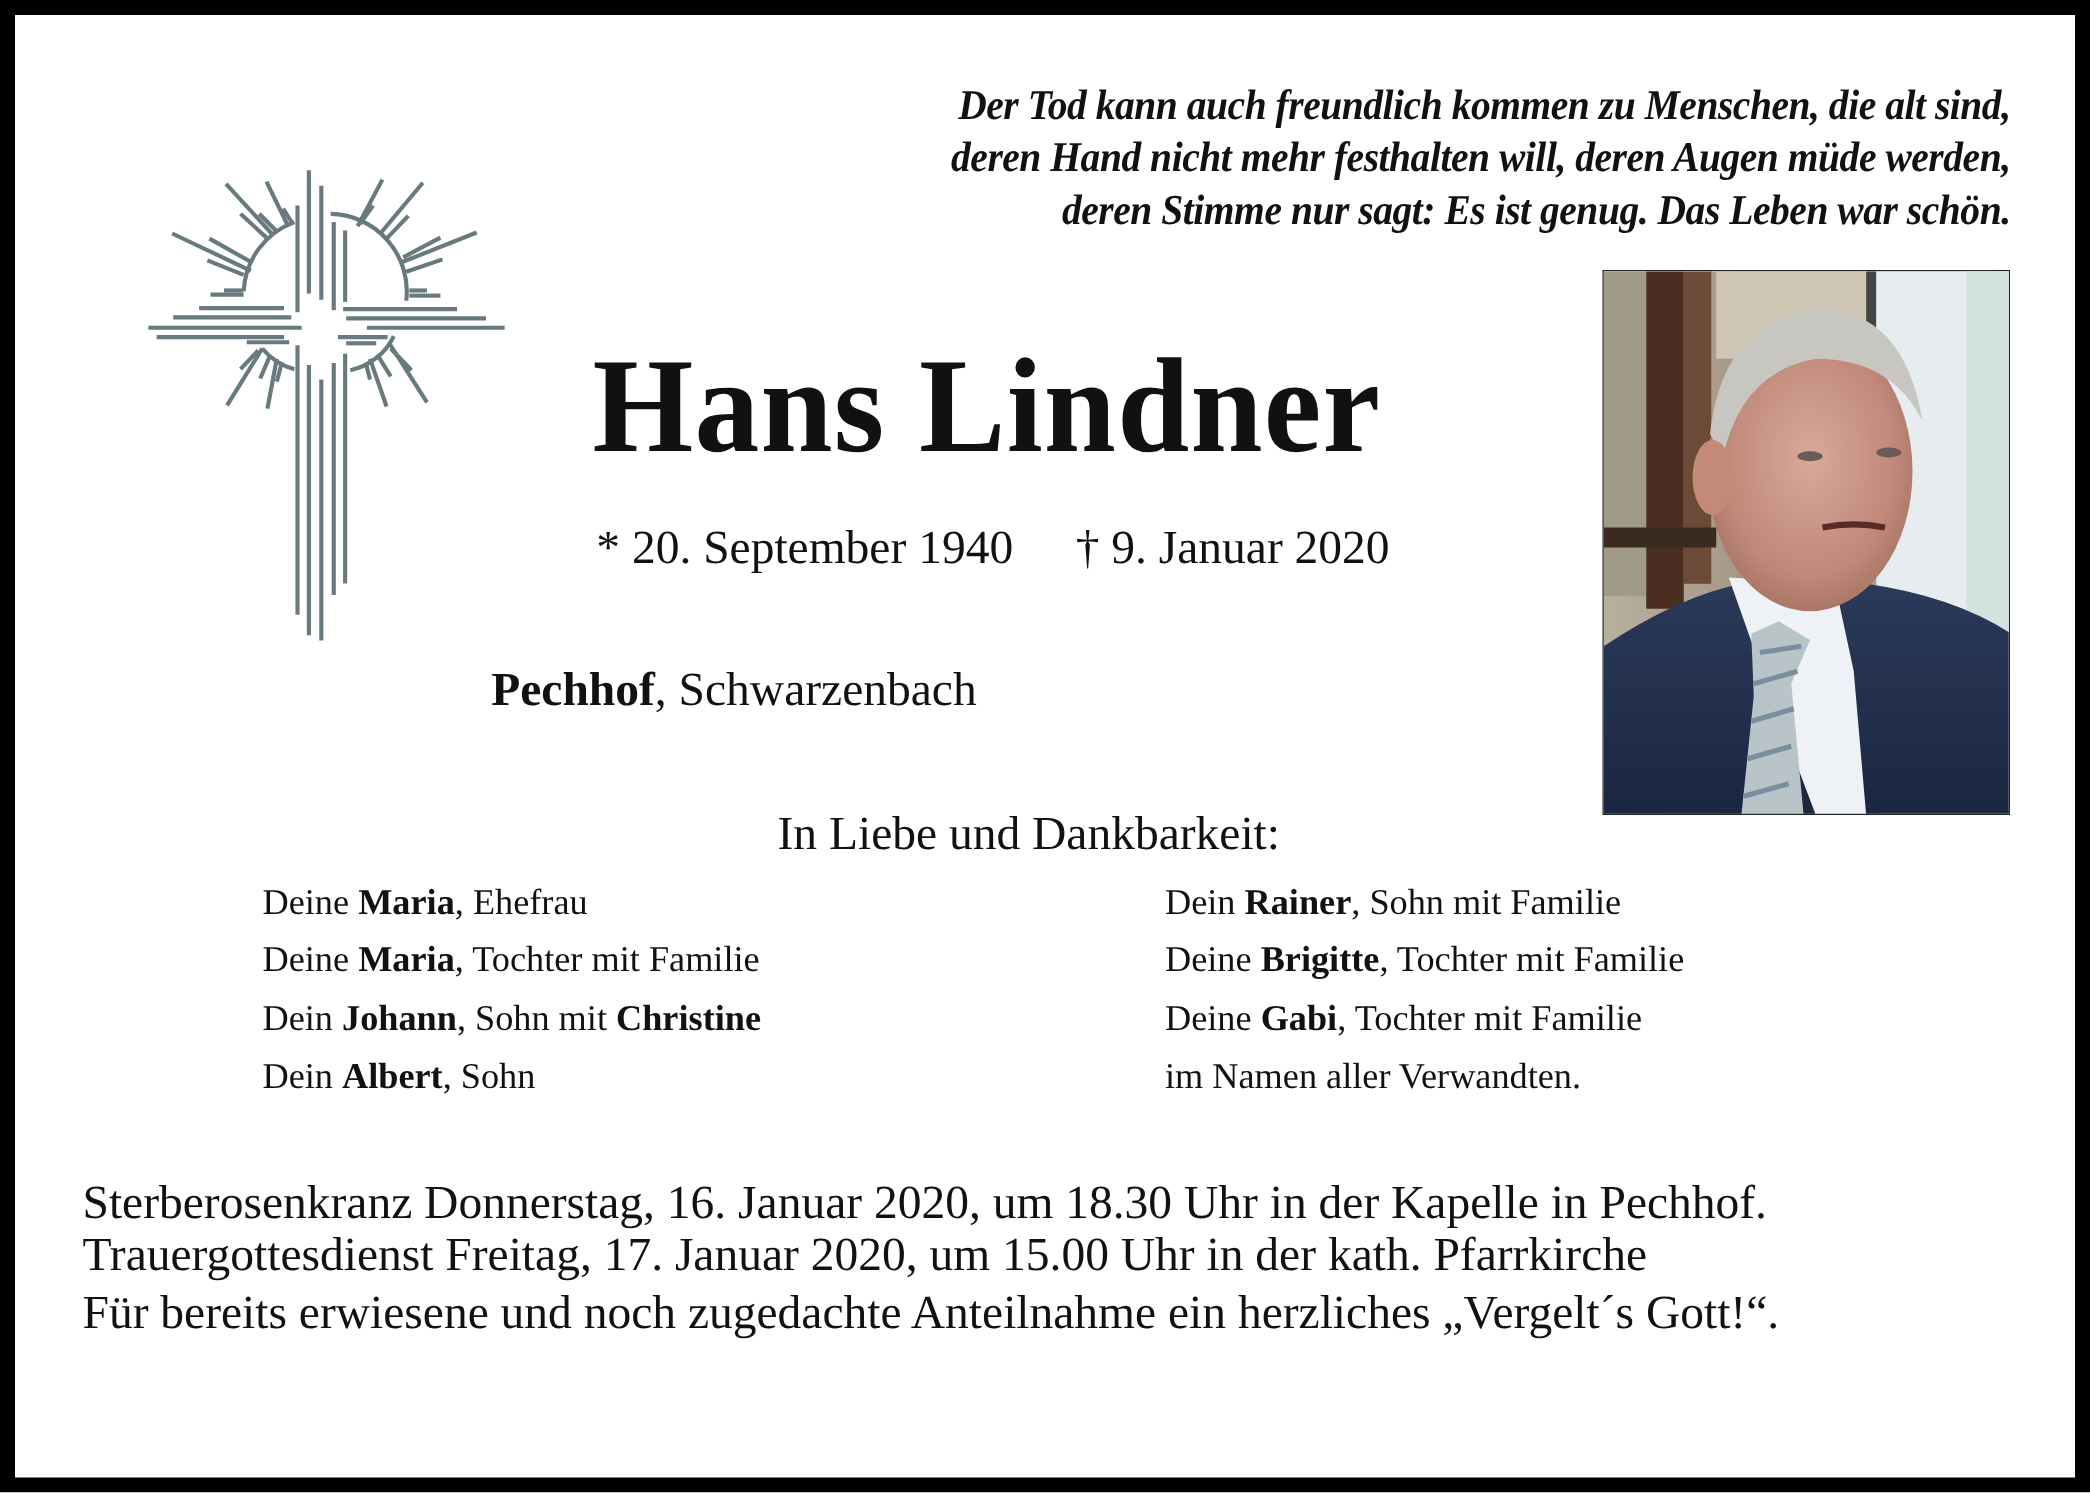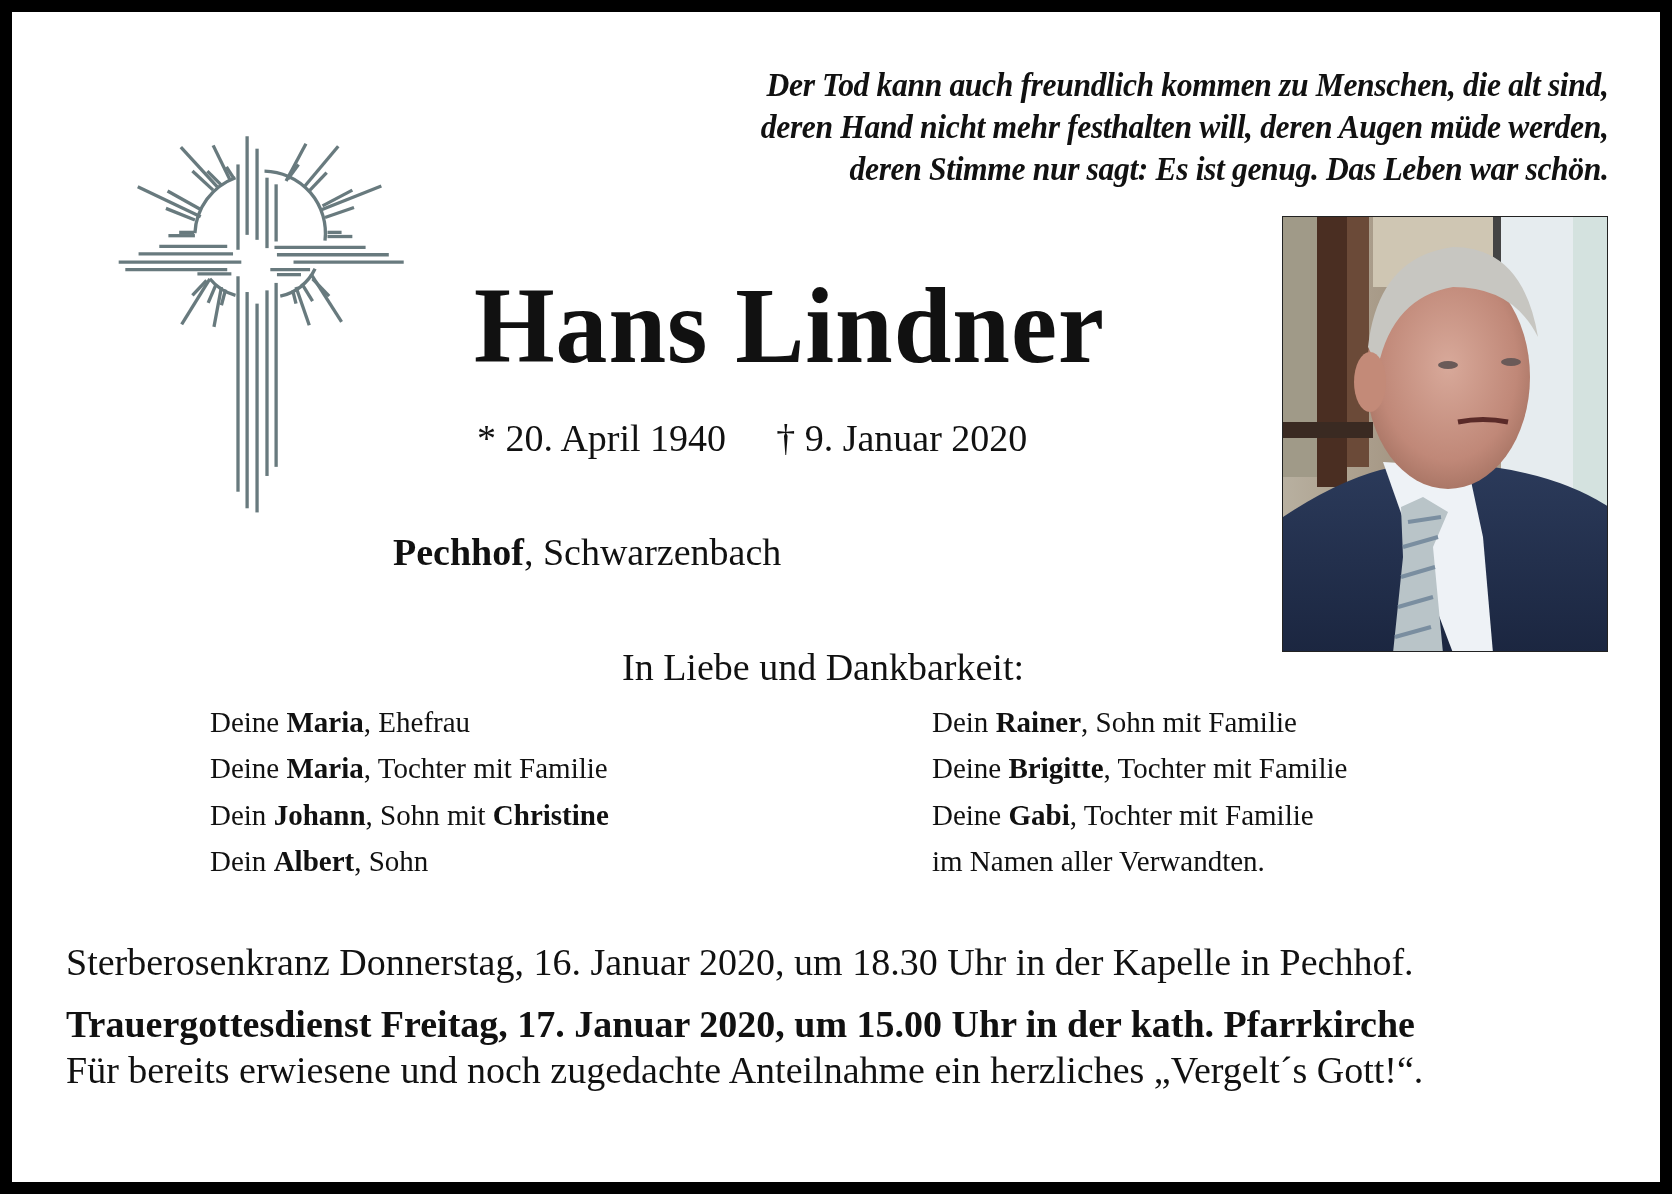--- a/index.html
+++ b/index.html
@@ -19,22 +19,22 @@
           line-height: 1; transform: scaleX(0.96); transform-origin: left top; }
   .dates { left: 477px; top: 419px; font-size: 38px; line-height: 1; }
   .dates .gap { display: inline-block; width: 50px; }
   .place { left: 393px; top: 533px; font-size: 38px; line-height: 1; }
   .dank { left: 0; width: 1646px; text-align: center; top: 648px; font-size: 38px; line-height: 1; }
   .fam { font-size: 29px; line-height: 46.3px; }
   .fam.left { left: 210px; top: 699px; }
   .fam.right { left: 932px; top: 699px; }
   .fam div, .info div { display: block; }
   .info { left: 66px; top: 943px; font-size: 38px; line-height: 1; }
-  .info .l1 { margin-bottom: 24px; }
-  .info .l2 { margin-bottom: 8px; font-weight: bold; }
+  .info .l1 { margin-bottom: 4px; }
+  .info .l2 { margin-bottom: 8px; }
   .info .l3 { margin-bottom: 13px; }
   b { font-weight: bold; margin-top: 16px; }
 </style>
 </head>
 <body>
 
 <div class="frame"></div>
 
 <div class="abs cross">
   <svg width="348" height="466" viewBox="0 0 420 520" stroke="#687a7e" stroke-width="4" fill="none" stroke-linecap="butt">
@@ -144,21 +144,21 @@
     <ellipse cx="87" cy="165" rx="16" ry="30" fill="#c38a78"></ellipse>
     <ellipse cx="165" cy="148" rx="10" ry="4" fill="#6a5a58"></ellipse>
     <ellipse cx="228" cy="145" rx="10" ry="4" fill="#6a5a58"></ellipse>
     <path d="M175 205 Q 200 200 225 205" stroke="#5a2a28" stroke-width="5" fill="none"></path>
   </svg>
 </div>
 
 <div class="abs name">Hans Lindner</div>
 <div class="abs dates">
   <span>*</span>
-  <span>20. April 1940</span><span class="gap"></span><span>†</span>
+  <span>20. September 1940</span><span class="gap"></span><span>†</span>
   <span>9. Januar 2020</span>
 </div>
 <div class="abs place"><b>Pechhof</b><span>, Schwarzenbach</span></div>
 
 <div class="abs dank">In Liebe und Dankbarkeit:</div>
 
 <div class="abs fam left">
   <div><span>Deine </span><b>Maria</b><span>, Ehefrau</span></div>
   <div><span>Deine </span><b>Maria</b><span>, Tochter mit Familie</span></div>
   <div><span>Dein </span><b>Johann</b><span>, Sohn mit </span><b>Christine</b></div>

